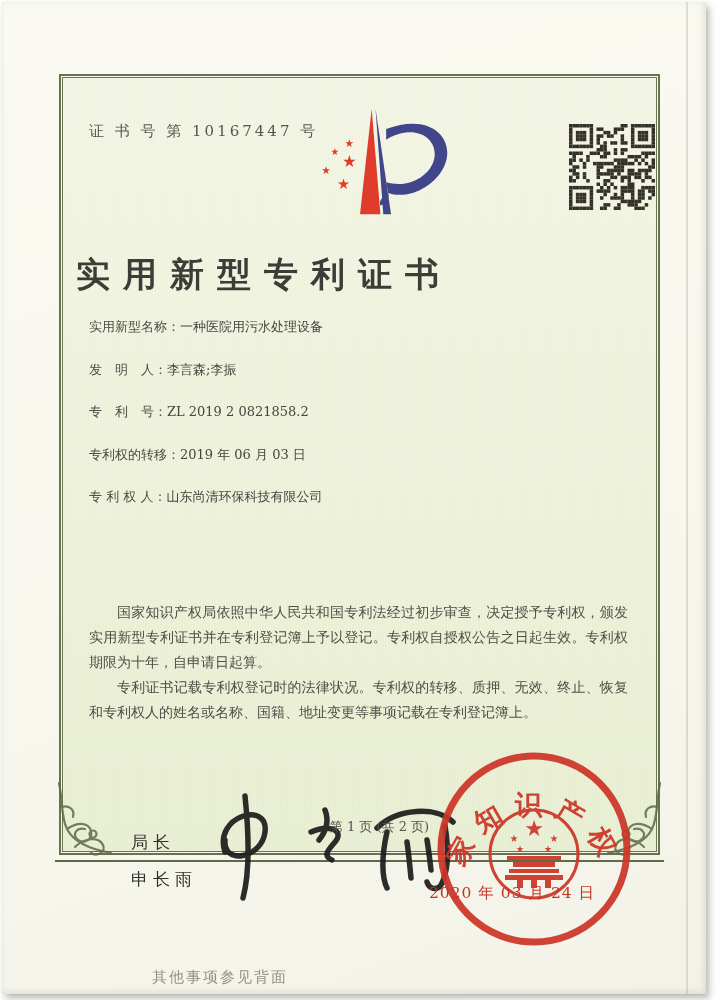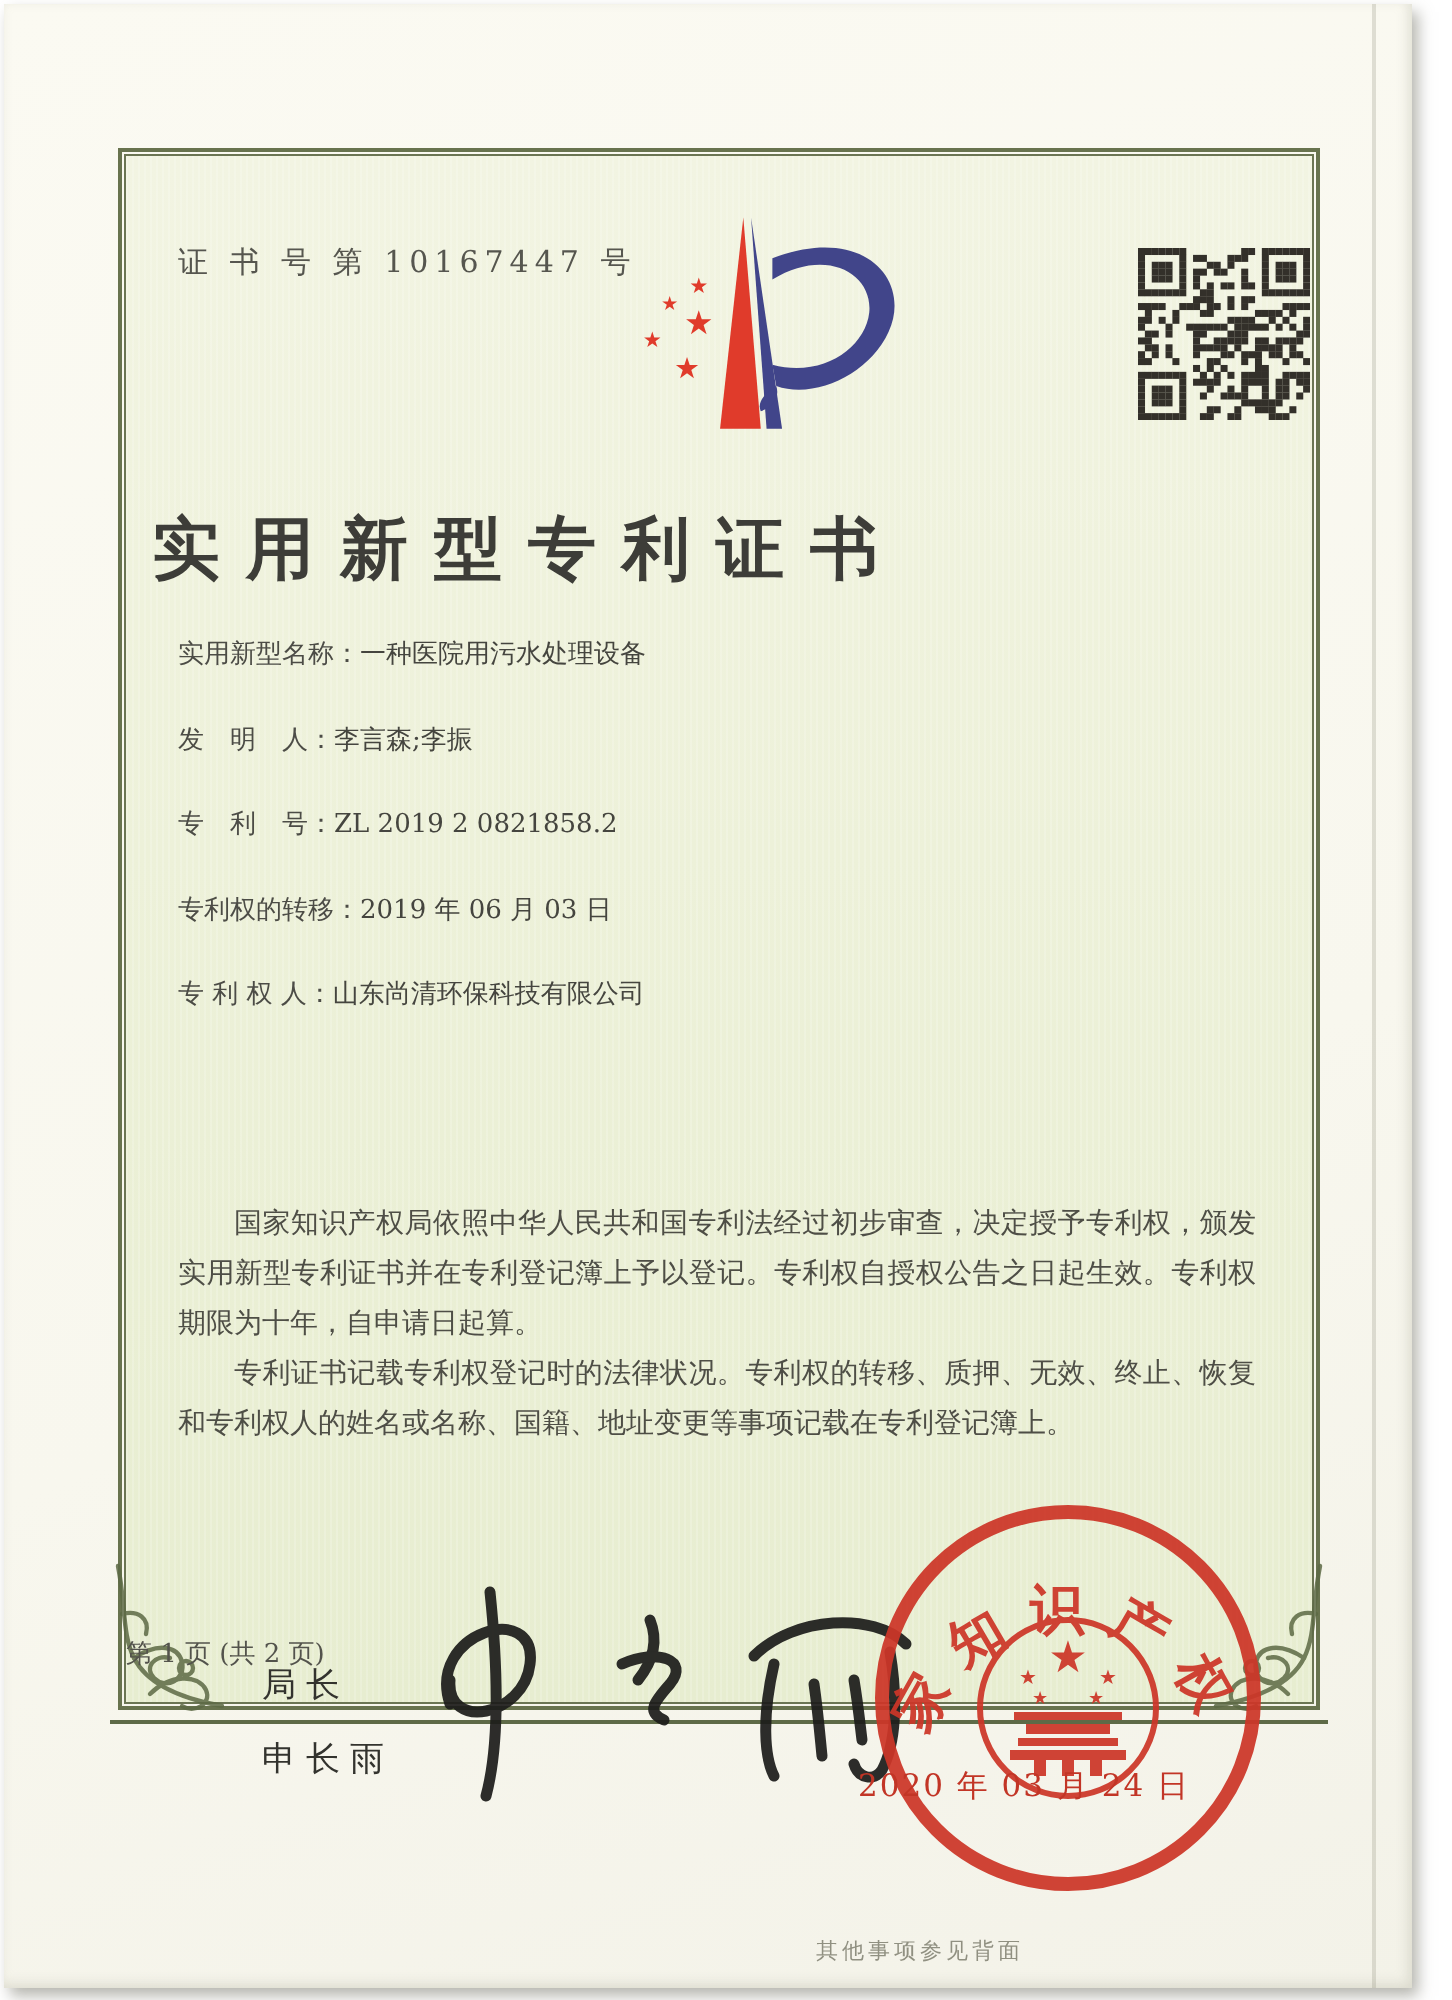--- a/index.html
+++ b/index.html
@@ -44,24 +44,24 @@
     font-size:14px;line-height:25px;color:#4e4e46;
   }
   .officer{position:absolute;left:36px;top:753px;font-size:17px;color:#33332e;letter-spacing:5px;margin-left:32px;}
   .officer div{margin-bottom:14px;}
   .signature{position:absolute;left:132px;top:712px;width:280px;height:120px;opacity:.92;}
   .seal{position:absolute;left:372px;top:672px;width:198px;height:198px;opacity:.93;}
   .seal-date{
     position:absolute;left:366px;top:805px;width:230px;
     font-size:15.5px;color:#c23526;letter-spacing:1px;white-space:pre;z-index:5;
   }
-  .page-num{position:absolute;left:0;bottom:15px;width:100%;text-align:left;font-size:13px;color:#53534c;white-space:pre;}
+  .page-num{position:absolute;left:0;bottom:15px;width:100%;text-align:center;font-size:13px;color:#53534c;white-space:pre;padding-left:20px;}
   .footer-note{
-    position:absolute;left:150px;top:966px;width:360px;text-align:right;
-    font-size:11px;color:#787868;opacity:.8;letter-spacing:2px;
+    position:absolute;left:150px;top:966px;width:360px;text-align:left;
+    font-size:15px;color:#787868;opacity:.8;letter-spacing:2px;
     font-family:"DejaVu Sans","Liberation Sans",sans-serif;
   }
   .edge-line{position:absolute;right:18px;top:0;width:2px;height:100%;background:rgba(140,140,120,.25);}
 </style>
 </head>
 <body>
 
 <div class="page">
   <div class="edge-line"></div>
 

